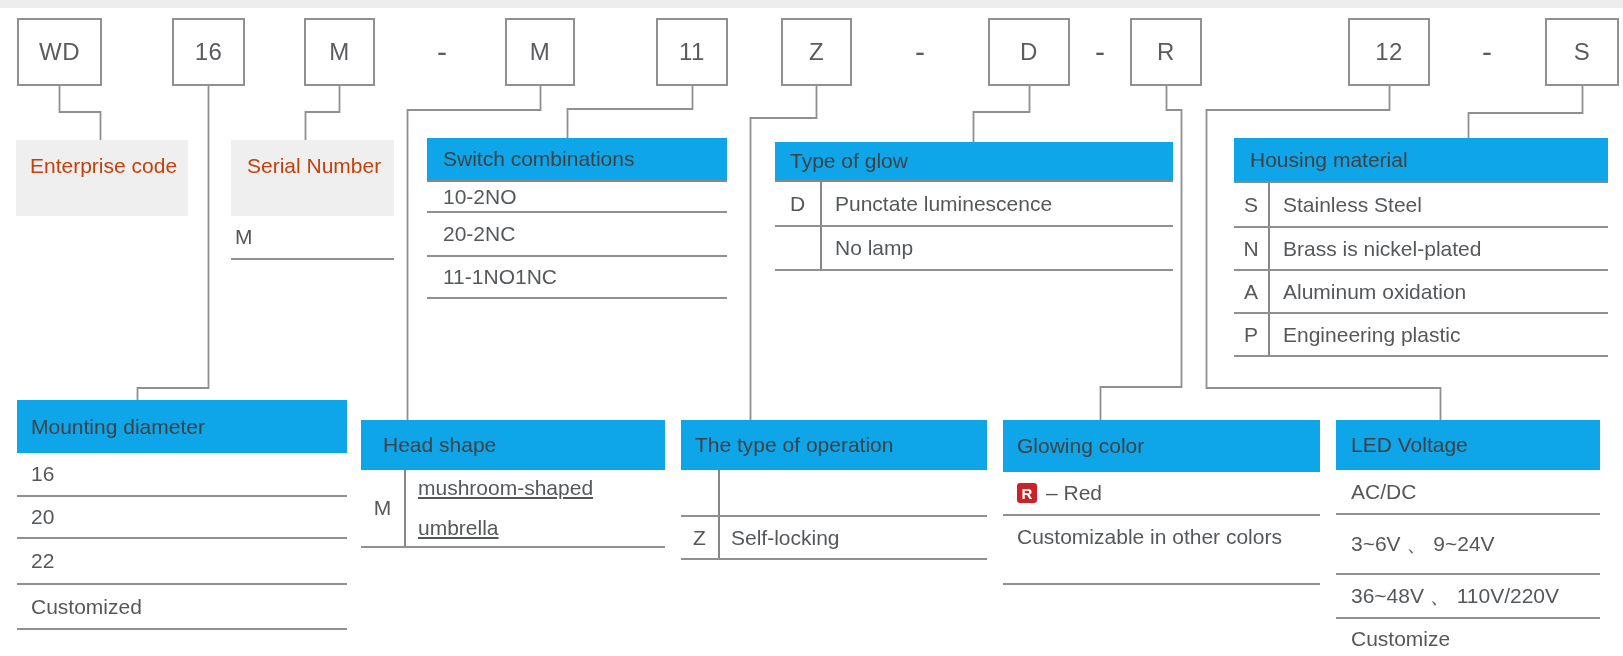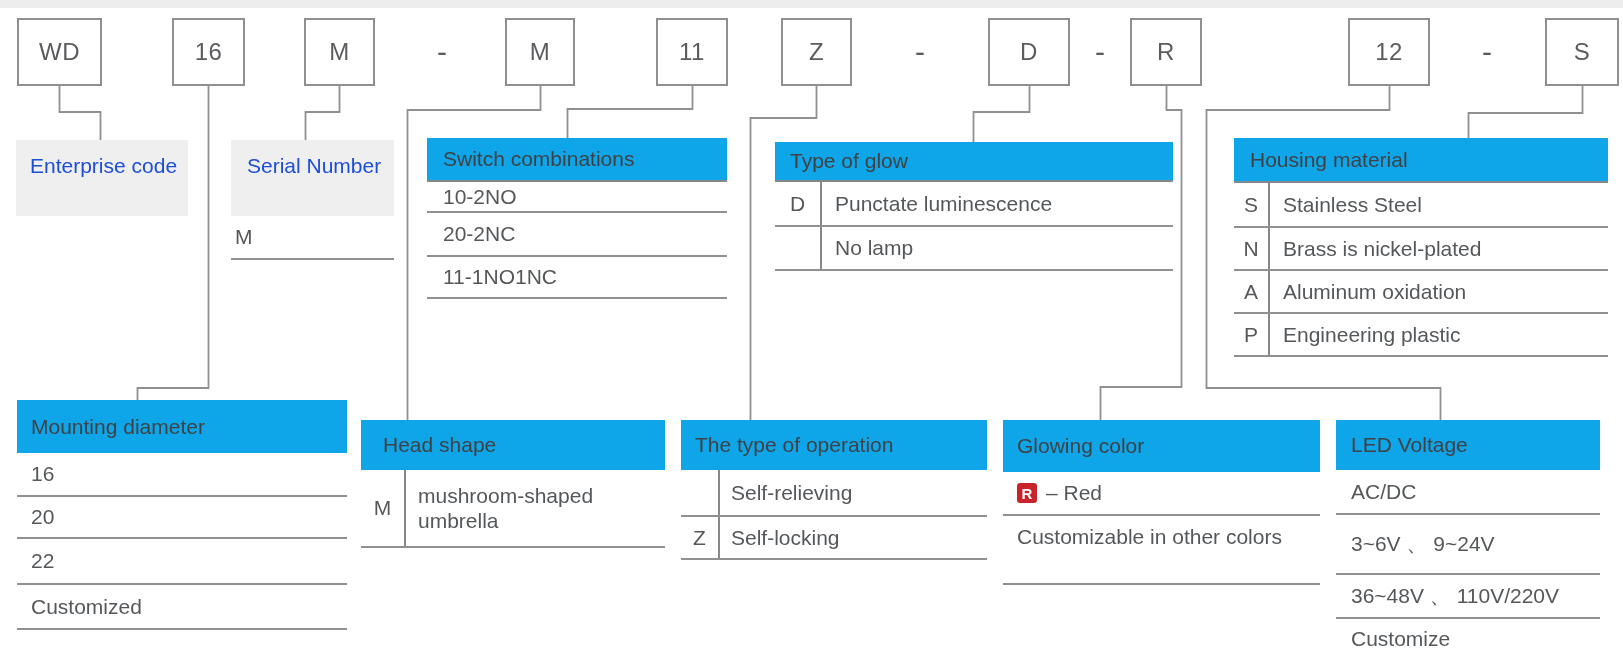--- a/index.html
+++ b/index.html
@@ -14,21 +14,21 @@
     position:absolute;top:18px;height:64px;border:2px solid #8f9092;background:#fff;
     display:flex;align-items:center;justify-content:center;
     font-size:24px;color:#5a5c5f;letter-spacing:0.5px;
   }
   .dash{
     position:absolute;top:36px;width:30px;height:32px;display:flex;align-items:center;justify-content:center;
     font-size:30px;color:#5a5c5f;
   }
   .tall-head{
     position:absolute;height:76px;background:#efefef;
-    padding:14px 0 0 14px;box-sizing:border-box;font-size:21px;color:#1d4ed8;
+    padding:14px 0 0 14px;box-sizing:border-box;font-size:21px;color:#c2410c;
   }
   .serial-head{padding-left:16px;}
   .value-row{
     position:absolute;border-bottom:2px solid #8f9092;box-sizing:border-box;
     display:flex;align-items:center;padding-left:4px;font-size:21px;color:#55585b;
   }
   .section{position:absolute;box-sizing:border-box;}
   .sec-head{
     background:#0ea5e9;display:flex;align-items:center;box-sizing:border-box;
     font-size:21px;color:#3f4245;
@@ -37,21 +37,21 @@
   .srow{
     display:flex;align-items:stretch;border-bottom:2px solid #8f9092;box-sizing:border-box;
     font-size:21px;color:#55585b;
   }
   .srow .cellpad{display:flex;align-items:center;}
   .letter{
     display:flex;align-items:center;justify-content:center;
     border-right:2px solid #868789;box-sizing:border-box;flex:0 0 auto;
   }
   .desc{display:flex;align-items:center;flex:1 1 auto;}
-  .desc.wrap{align-items:center;line-height:25px;}
+  .desc.wrap{align-items:center;line-height:40px;text-decoration:underline;}
   .badge{
     display:inline-flex;align-items:center;justify-content:center;
     width:20px;height:20px;border-radius:3px;background:#c9232a;color:#fff;
     font-size:15px;font-weight:bold;margin-right:9px;flex:0 0 auto;
   }
   .row-tall{align-items:flex-start;padding-top:9px;}
 </style>
 </head>
 <body>
 
@@ -162,21 +162,20 @@
     <div class="srow" style="height:78px">
       <div class="letter" style="width:45px">M</div>
       <div class="desc wrap" style="padding-left:12px;width:210px;flex:0 0 auto">mushroom-shaped umbrella</div>
     </div>
   </div>
 
   <div class="section" style="left:681px;top:420px;width:306px">
     <div class="sec-head" style="height:50px;padding-left:14px">The type of operation</div>
     <div class="srow" style="height:47px">
       <div class="letter" style="width:39px"></div>
-      <div class="desc" style="padding-left:11px">Self-relieving</div>
     </div>
     <div class="srow" style="height:43px">
       <div class="letter" style="width:39px">Z</div>
       <div class="desc" style="padding-left:11px">Self-locking</div>
     </div>
   </div>
 
   <div class="section" style="left:1003px;top:420px;width:317px">
     <div class="sec-head" style="height:52px;padding-left:14px">Glowing color</div>
     <div class="srow" style="height:44px;padding-left:14px">

